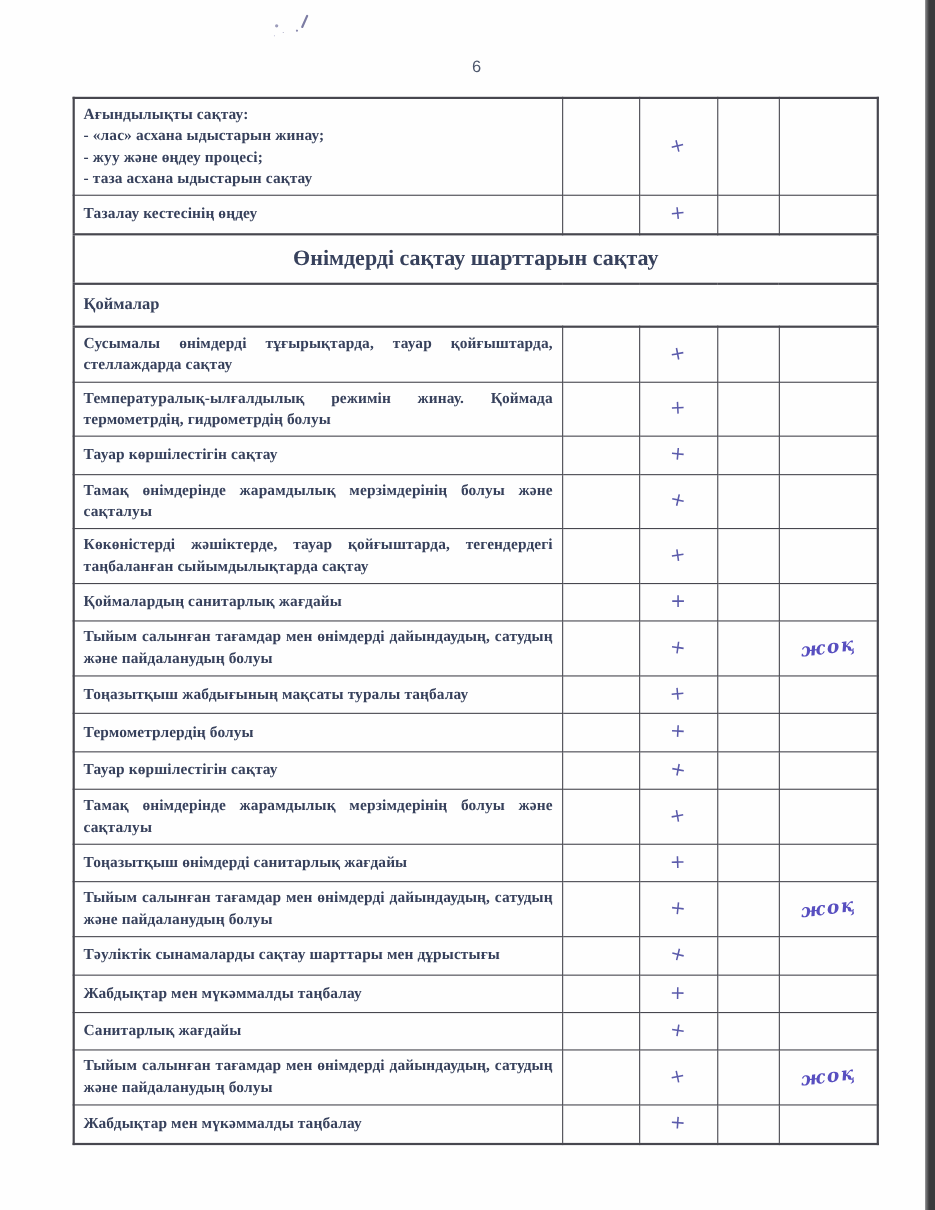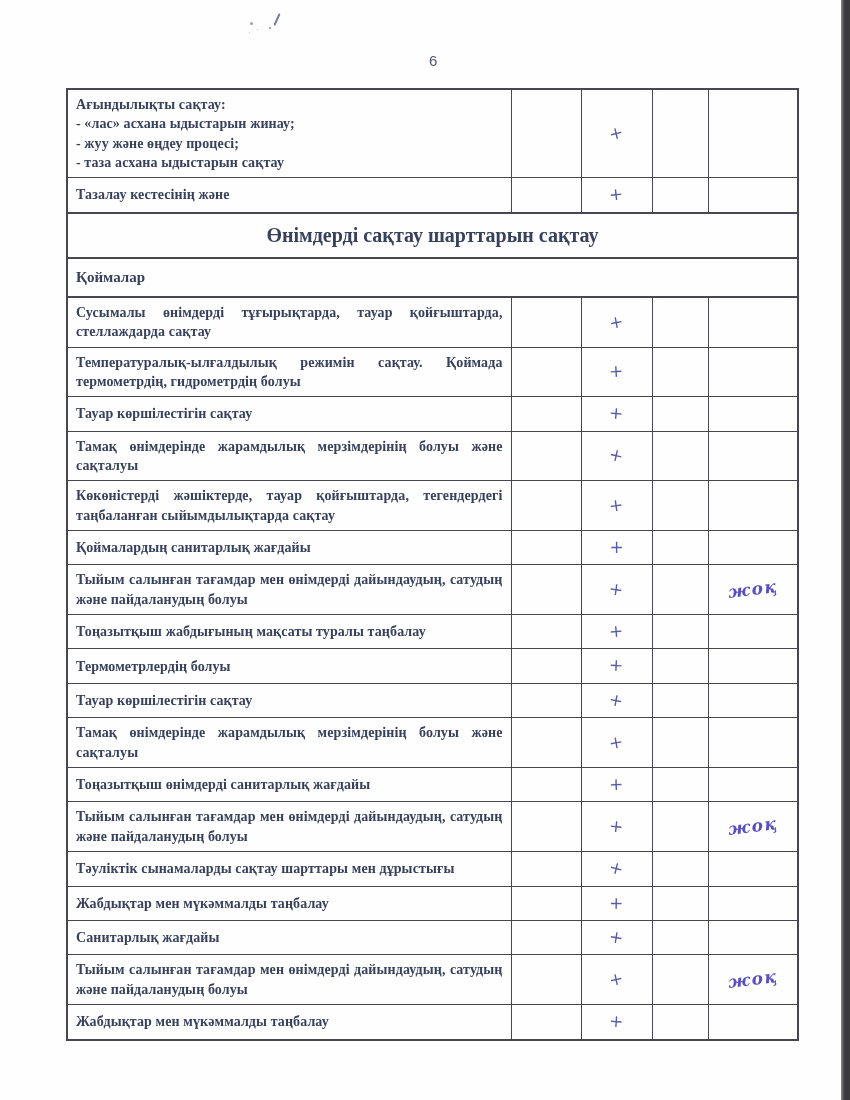--- a/index.html
+++ b/index.html
@@ -104,41 +104,41 @@
     <td class="c-label">Ағындылықты сақтау:
 - «лас» асхана ыдыстарын жинау;
 - жуу және өңдеу процесі;
 - таза асхана ыдыстарын сақтау</td>
     <td class="c-small"></td>
     <td class="c-small"><span class="plus" style="transform: rotate(-14deg);">+</span></td>
     <td class="c-small"></td>
     <td class="c-small"><span class="hand"></span></td>
   </tr>
         <tr>
-    <td class="c-label">Тазалау кестесінің және</td>
+    <td class="c-label">Тазалау кестесінің өңдеу</td>
     <td class="c-small"></td>
     <td class="c-small"><span class="plus" style="transform: rotate(-6deg);">+</span></td>
     <td class="c-small"></td>
     <td class="c-small"><span class="hand"></span></td>
   </tr>
         <tr class="section-title">
     <td colspan="5">Өнімдерді сақтау шарттарын сақтау</td>
   </tr>
         <tr class="section-heading">
     <td colspan="5">Қоймалар</td>
   </tr>
         <tr>
     <td class="c-label">Сусымалы өнімдерді тұғырықтарда, тауар қойғыштарда, стеллаждарда сақтау</td>
     <td class="c-small"></td>
     <td class="c-small"><span class="plus" style="transform: rotate(-11deg);">+</span></td>
     <td class="c-small"></td>
     <td class="c-small"><span class="hand"></span></td>
   </tr>
         <tr>
-    <td class="c-label">Температуралық-ылғалдылық режимін сақтау. Қоймада термометрдің, гидрометрдің болуы</td>
+    <td class="c-label">Температуралық-ылғалдылық режимін жинау. Қоймада термометрдің, гидрометрдің болуы</td>
     <td class="c-small"></td>
     <td class="c-small"><span class="plus" style="transform: rotate(-3deg);">+</span></td>
     <td class="c-small"></td>
     <td class="c-small"><span class="hand"></span></td>
   </tr>
         <tr>
     <td class="c-label">Тауар көршілестігін сақтау</td>
     <td class="c-small"></td>
     <td class="c-small"><span class="plus" style="transform: rotate(5deg);">+</span></td>
     <td class="c-small"></td>

